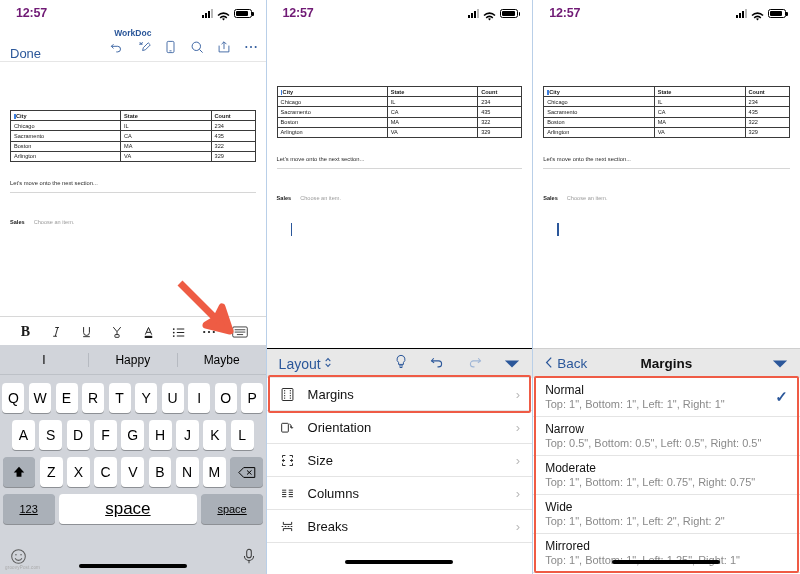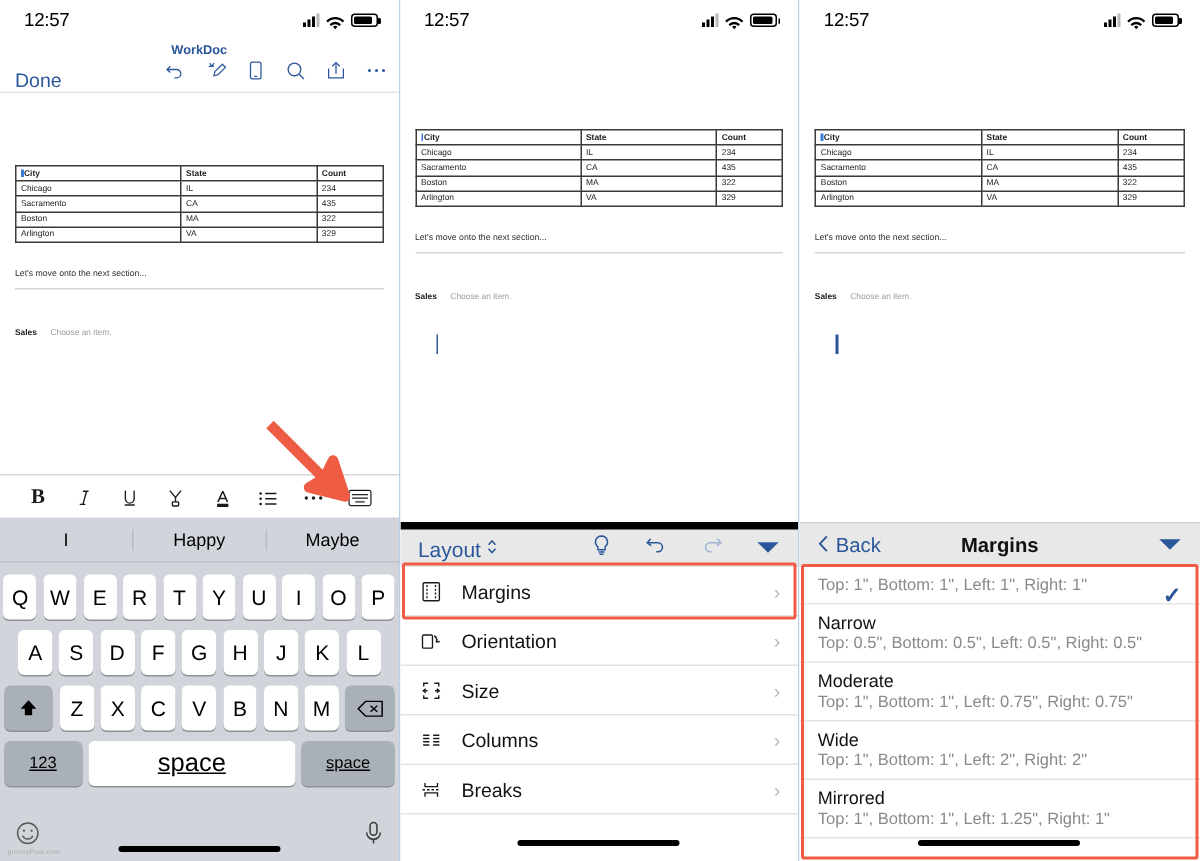--- a/index.html
+++ b/index.html
@@ -18,21 +18,21 @@
     overflow: hidden;
   }
   .panel:last-child { border-right: none; }
 
   
   .statusbar {
     height: 26px; display: flex; align-items: center;
     justify-content: space-between; padding: 0 14px 0 16px;
     background: #fff;
   }
-  .status-time { font-size: 12.5px; font-weight: normal; color: #000000; letter-spacing: -0.2px; }
+  .status-time { font-size: 12.5px; font-weight: bold; color: #701a75; letter-spacing: -0.2px; }
   .status-icons { display: flex; align-items: center; gap: 4px; }
   .sig { display: flex; align-items: flex-end; gap: 1px; height: 9px; }
   .sig i { display:block; width: 2px; background: #000; }
   .sig i:nth-child(1){height:3px;} .sig i:nth-child(2){height:5px;}
   .sig i:nth-child(3){height:7px;} .sig i:nth-child(4){height:9px; background:#b9b9b9;}
   .wifi { width: 13px; height: 10px; position: relative; }
   .batt {
     width: 18px; height: 9px; border: 1px solid #000; border-radius: 2.5px;
     position: relative; padding: 1px;
   }
@@ -126,21 +126,21 @@
   .home-ind {
     position:absolute; left:50%; transform:translateX(-50%); bottom:6px;
     width: 108px; height: 4px; background:#000; border-radius:3px;
   }
   .wmark { position:absolute; left:5px; bottom:4px; font-size:4.5px; color:#a9a9a9; letter-spacing:.2px;}
 
   
   .ribbon-bar {
     position:absolute; left:0; right:0;
     height: 30px; background:#e8e8e8;
-    border-top:5px solid #000000;
+    border-top:1px solid #000000;
     display:flex; align-items:center; padding: 0 12px;
   }
   .ribbon-tab { font-size:14px; color:#2b579a; display:flex; align-items:center; gap:3px; }
   .ribbon-right { margin-left:auto; display:flex; align-items:center; gap: 22px; }
   .ribbon-right .ic { color:#2b579a; }
   .ic.dim { color:#9fb6d6; }
   .menu-list { position:absolute; left:0; right:0; background:#fff; }
   .menu-item {
     height: 33px; display:flex; align-items:center; gap:12px;
     padding: 0 12px; border-bottom: 0.6px solid #e4e4e4;
@@ -666,20 +666,21 @@
       <span class="sub-title">Margins</span>
       <span class="sub-caret">
         <svg width="16" height="10" viewBox="0 0 18 11">
             <path d="M1 1.5 L9 9.5 L17 1.5 Z" fill="#2b579a"></path>
           </svg>
       </span>
     </div>
 
     <div class="opt-list" style="top:378px;">
       <div class="opt">
+        <div class="opt-title">Normal</div>
         <div class="opt-sub">Top: 1", Bottom: 1", Left: 1", Right: 1"</div>
         <div class="opt-check">✓</div>
       </div>
       <div class="opt">
         <div class="opt-title">Narrow</div>
         <div class="opt-sub">Top: 0.5", Bottom: 0.5", Left: 0.5", Right: 0.5"</div>
       </div>
       <div class="opt">
         <div class="opt-title">Moderate</div>
         <div class="opt-sub">Top: 1", Bottom: 1", Left: 0.75", Right: 0.75"</div>

